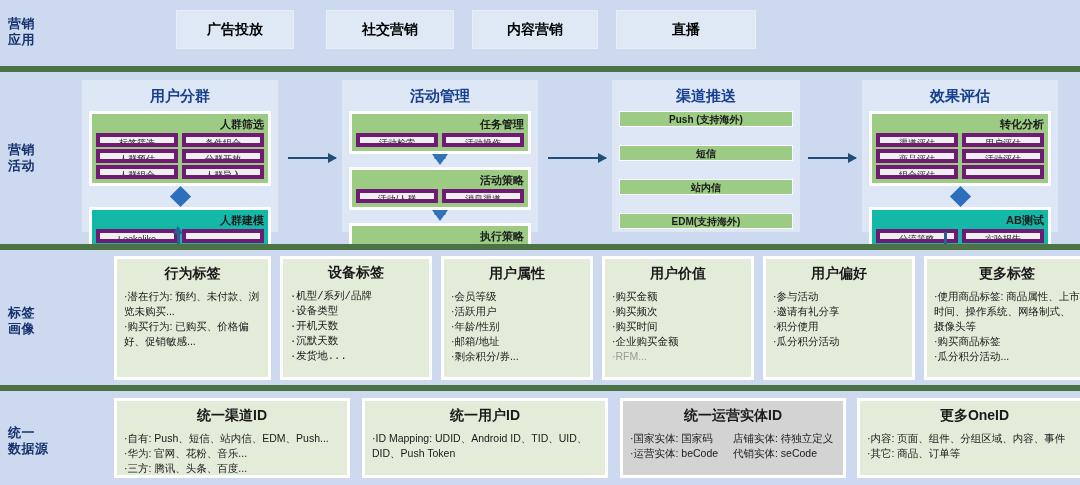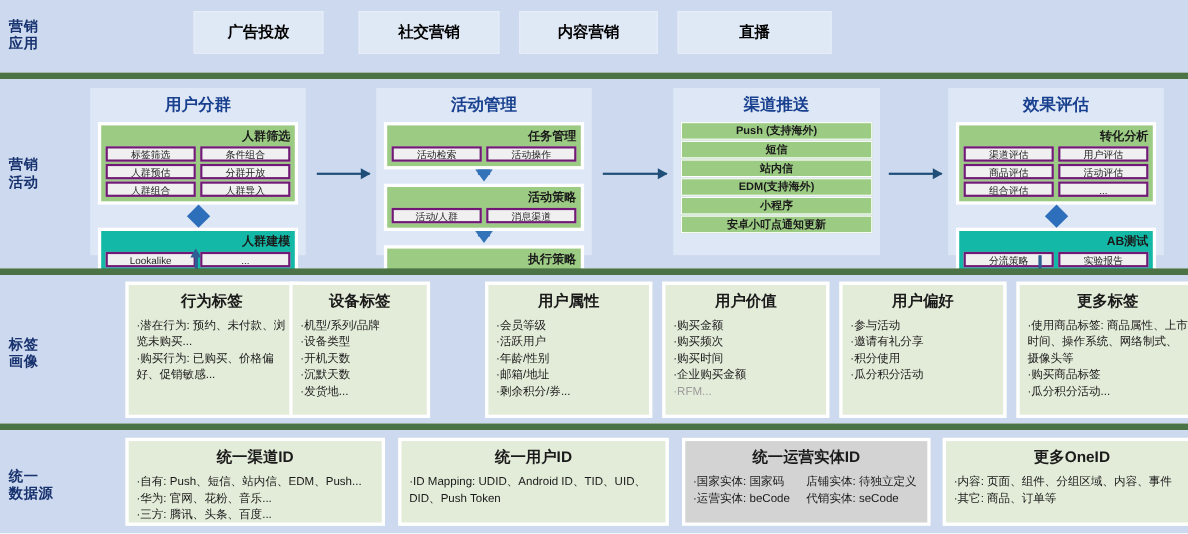--- a/index.html
+++ b/index.html
@@ -43,28 +43,28 @@
   }
   .grp-inner { background: #9ccb84; padding: 3px 4px 4px 4px; }
   .grp-inner.gray { background: #14b8a6; }
   .grp-head {
     text-align: right; font-weight: bold; font-size: 11px;
     color: #1a1a1a; line-height: 14px; margin-bottom: 2px;
   }
   .cells { display: flex; flex-wrap: wrap; gap: 2px 4px; }
   .cell {
     flex: 0 0 calc(50% - 2px);
-    background: #f0f0f0; border: 2px solid #701a75;
+    background: #f0f0f0; border: 4px solid #701a75;
     font-size: 9px; color: #222; text-align: center;
     line-height: 13px; height: 14px;
     overflow: hidden; white-space: nowrap;
   }
 
   
-  .chan-list { display: flex; flex-direction: column; gap: 1px; }
+  .chan-list { display: flex; flex-direction: column; gap: 18px; }
   .chan-item {
     background: #9ccb84; border: 1px solid #ffffff;
     font-size: 10px; font-weight: bold; color: #1a1a1a;
     text-align: center; line-height: 15px; height: 16px;
     overflow: hidden; white-space: nowrap;
   }
 
   
   .diamond {
     width: 15px; height: 15px; background: #2e6fbb;
@@ -279,21 +279,21 @@
   <div class="tag-card" style="left:77px; top:256px; width:157px; height:124px;">
     <div class="tag-title">行为标签</div>
     <div class="tag-line">
       <b>·潜在行为</b><span>: 预约、未付款、浏览未购买...</span>
     </div>
     <div class="tag-line">
       <b>·购买行为:</b><span> 已购买、价格偏好、促销敏感...</span>
     </div>
   </div>
 
-  <div class="tag-card" style="left:226px; top:256px; width:128px; height:124px;">
+  <div class="tag-card" style="left:243px; top:256px; width:152px; height:124px;font-family:Liberation Mono, monospace;">
     <div class="tag-title">设备标签</div>
     <div class="tag-line">·机型/系列/品牌</div>
     <div class="tag-line">·设备类型</div>
     <div class="tag-line">·开机天数</div>
     <div class="tag-line">·沉默天数</div>
     <div class="tag-line">·发货地...</div>
   </div>
 
   <div class="tag-card" style="left:404px; top:256px; width:152px; height:124px;">
     <div class="tag-title">用户属性</div>

